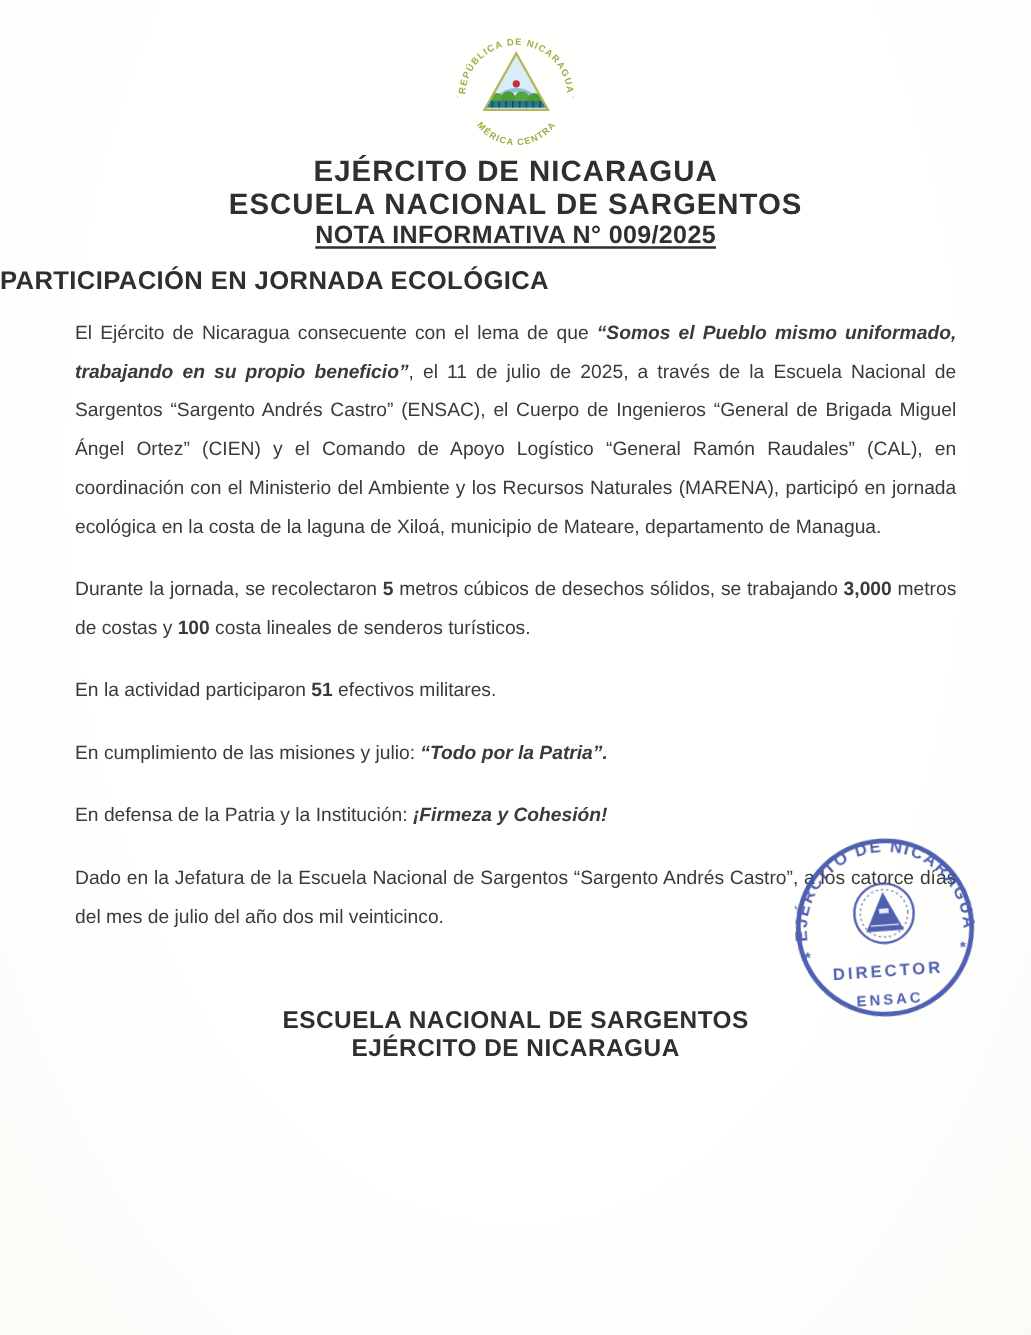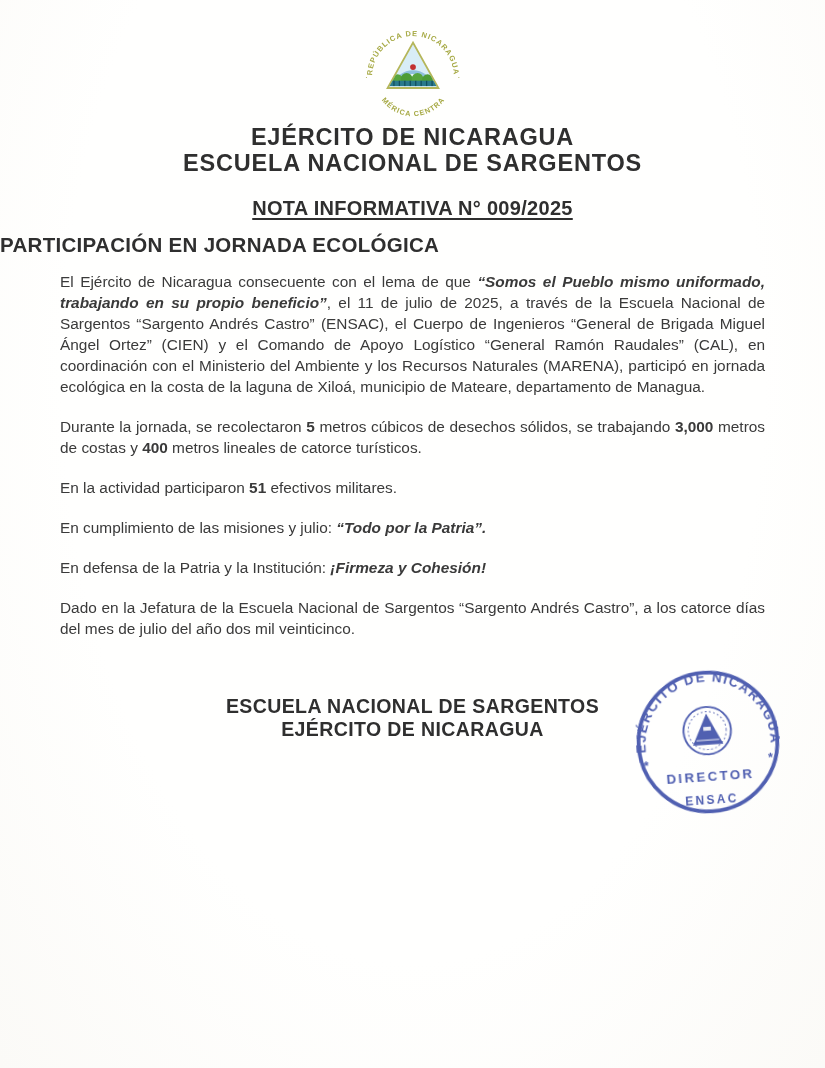--- a/index.html
+++ b/index.html
@@ -18,32 +18,32 @@
     background:radial-gradient(ellipse at 50% 35%, #fffffe 60%, #fbfaf7 100%);
   }
   .coat-of-arms{display:block;margin:0 auto;width:118px;height:100px;filter:blur(.3px);}
   .org-heading{
     margin:6px 0 0 0;
     text-align:center;
     font-size:23.5px;line-height:26px;
     font-weight:bold;color:#2f2f2f;letter-spacing:.8px;
   }
   .note-number{
-    margin-top:20px;text-align:center;
+    text-align:center;
     font-size:20px;line-height:24px;font-weight:bold;color:#2f2f2f;
     text-decoration:underline;text-underline-offset:3px;letter-spacing:.3px;
   }
   .subject{
     margin-top:13px;
     font-size:20.5px;line-height:24px;font-weight:bold;color:#2f2f2f;letter-spacing:.3px;
   }
   .body-text{
     margin:14px 60px 0 60px;
     width:705px;
-    font-size:15.4px;line-height:21px;
+    font-size:15.4px;line-height:31px;
     text-align:justify;
   }
   .body-text p{margin:0 0 19px 0;}
   .seg-b{font-weight:bold;}
   .seg-bi{font-weight:bold;font-style:italic;}
   .footer-sign{
     margin-top:56px;
     text-align:center;
     font-size:19.5px;line-height:23px;font-weight:bold;color:#2f2f2f;letter-spacing:.4px;
   }
@@ -107,21 +107,21 @@
     <div>ESCUELA NACIONAL DE SARGENTOS</div>
   </div>
 
   <div class="note-number">NOTA INFORMATIVA N° 009/2025</div>
 
   <div class="subject">PARTICIPACIÓN EN JORNADA ECOLÓGICA</div>
 
   <div class="body-text">
     <p><span>El Ejército de Nicaragua consecuente con el lema de que </span><span class="seg-bi">“Somos el Pueblo mismo uniformado, trabajando en su propio beneficio”</span><span>, el 11 de julio de 2025, a través de la Escuela Nacional de Sargentos “Sargento Andrés Castro” (ENSAC), el Cuerpo de Ingenieros “General de Brigada Miguel Ángel Ortez” (CIEN) y el Comando de Apoyo Logístico “General Ramón Raudales” (CAL), en coordinación con el Ministerio del Ambiente y los Recursos Naturales (MARENA), participó en jornada ecológica en la costa de la laguna de Xiloá, municipio de Mateare, departamento de Managua.</span></p>
 
-    <p><span>Durante la jornada, se recolectaron </span><span class="seg-b">5</span><span> metros cúbicos de desechos sólidos, se trabajando </span><span class="seg-b">3,000</span><span> metros de costas y </span><span class="seg-b">400</span><span> metros lineales de catorce turísticos.</span></p>
+    <p><span>Durante la jornada, se recolectaron </span><span class="seg-b">5</span><span> metros cúbicos de desechos sólidos, se trabajando </span><span class="seg-b">3,000</span><span> metros de costas y </span><span class="seg-b">100</span><span> costa lineales de senderos turísticos.</span></p>
 
     <p><span>En la actividad participaron </span><span class="seg-b">51</span><span> efectivos militares.</span></p>
 
     <p><span>En cumplimiento de las misiones y julio: </span><span class="seg-bi">“Todo por la Patria”.</span></p>
 
     <p><span>En defensa de la Patria y la Institución: </span><span class="seg-bi">¡Firmeza y Cohesión!</span></p>
 
     <p><span>Dado en la Jefatura de la Escuela Nacional de Sargentos “Sargento Andrés Castro”, a los catorce días del mes de julio del año dos mil veinticinco.</span></p>
   </div>
 

